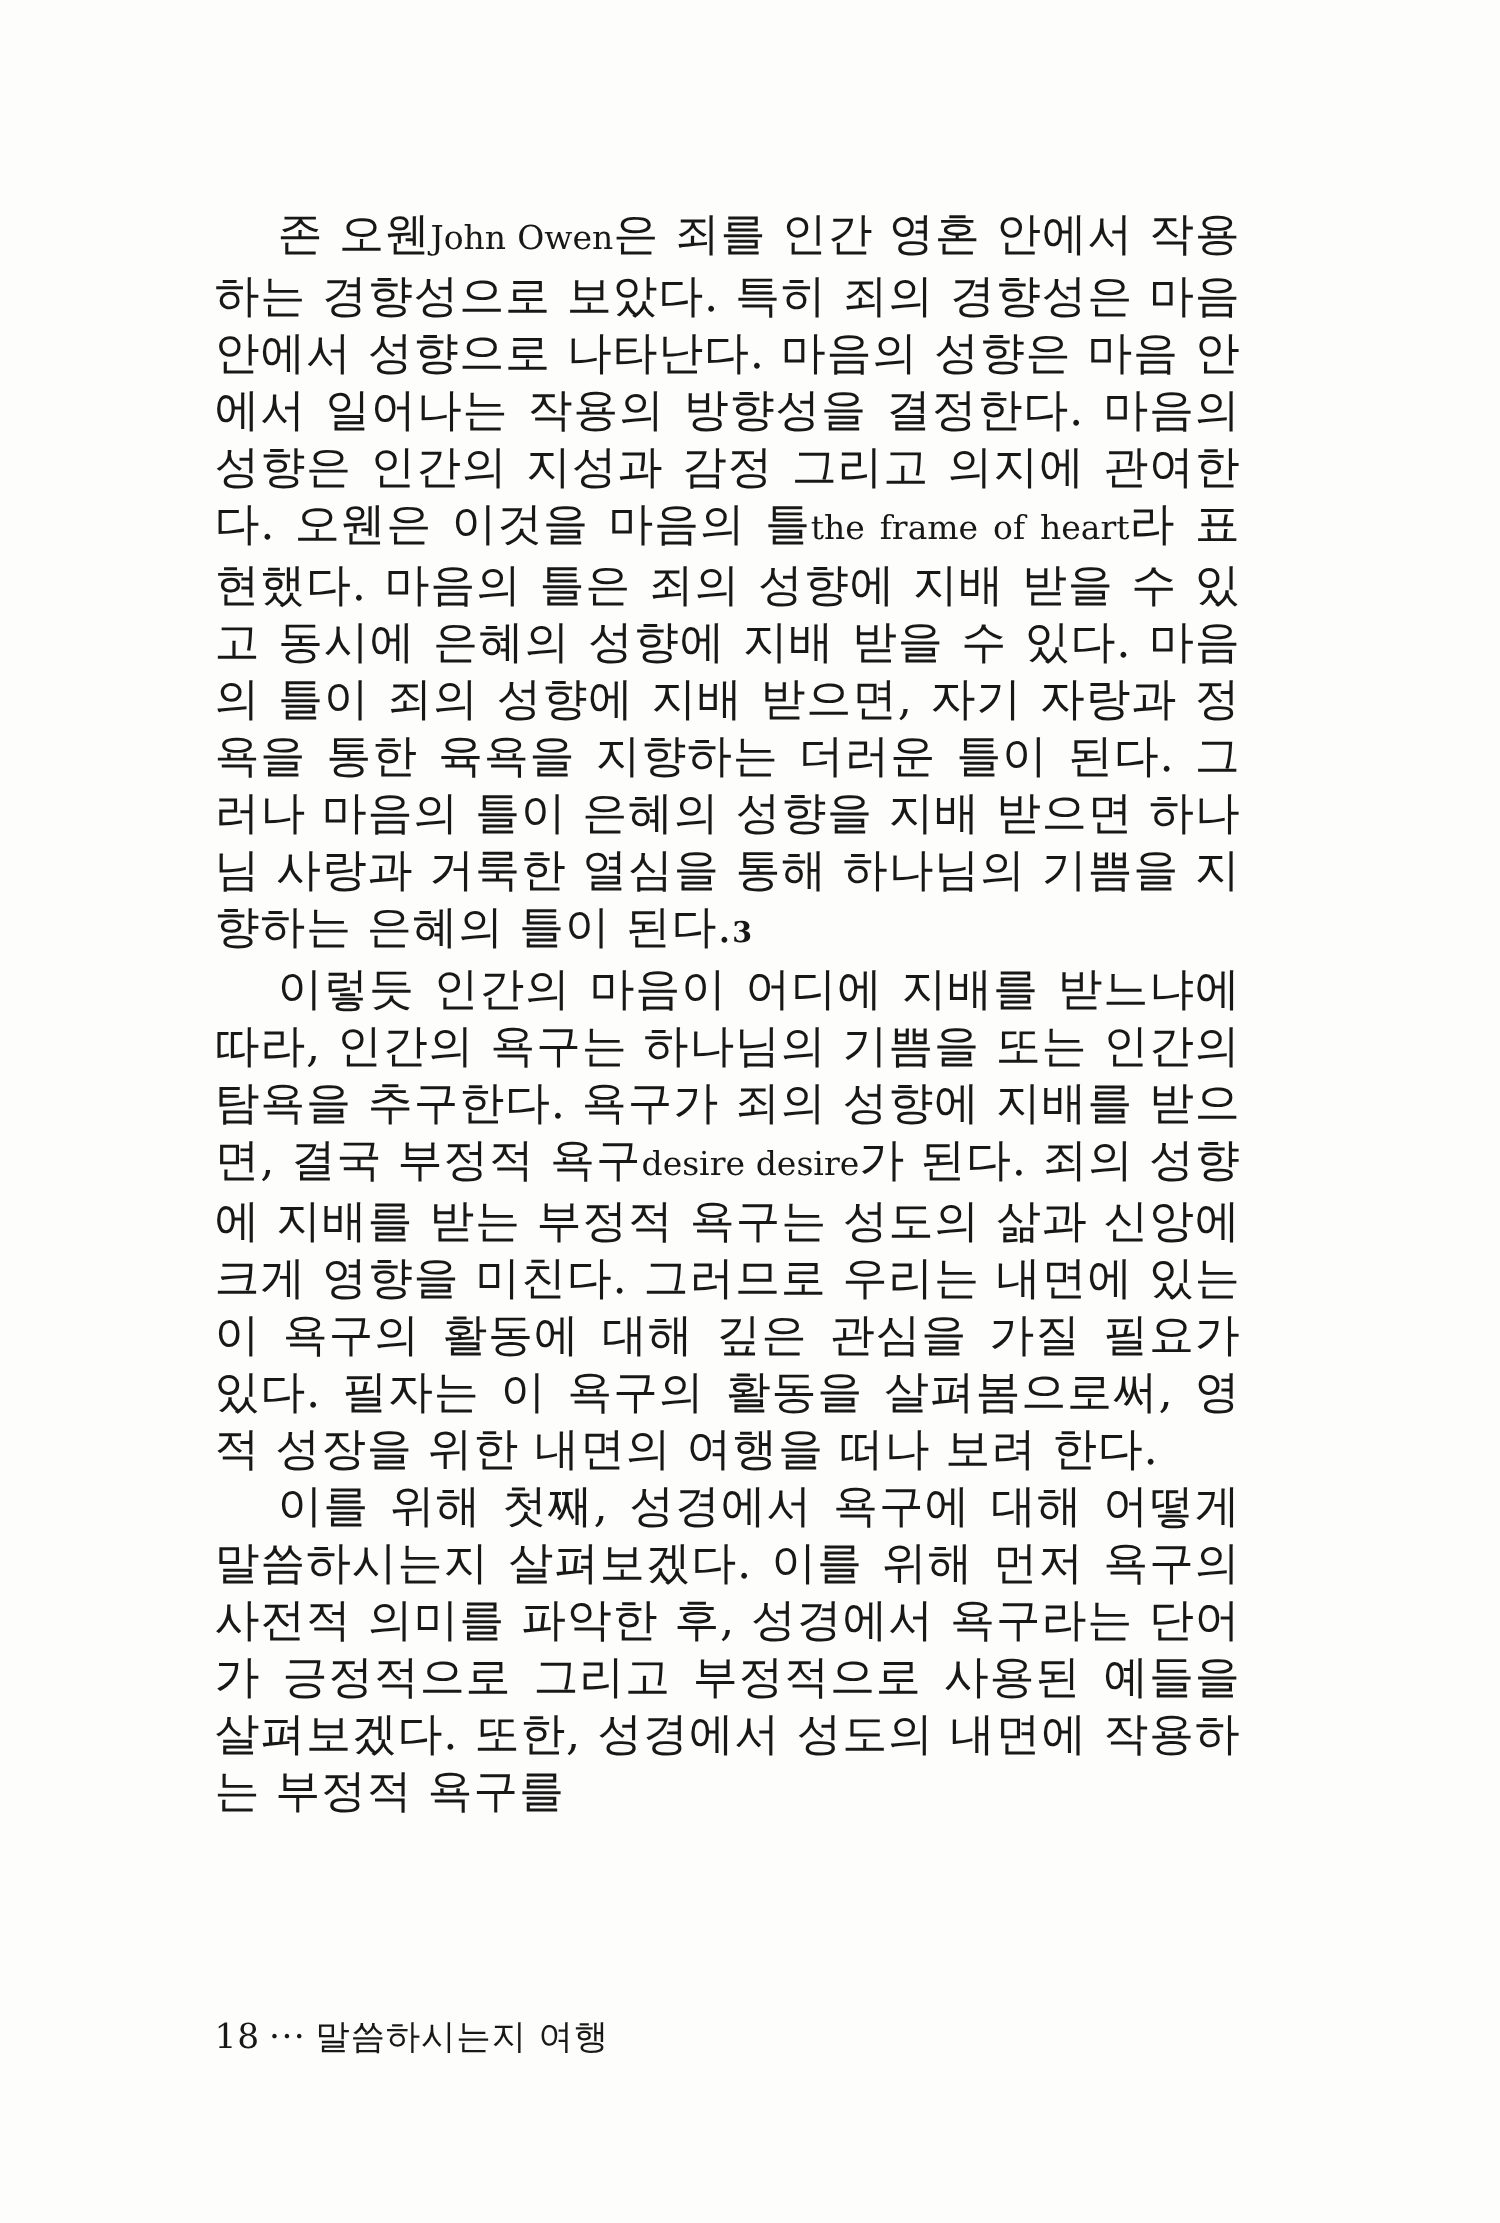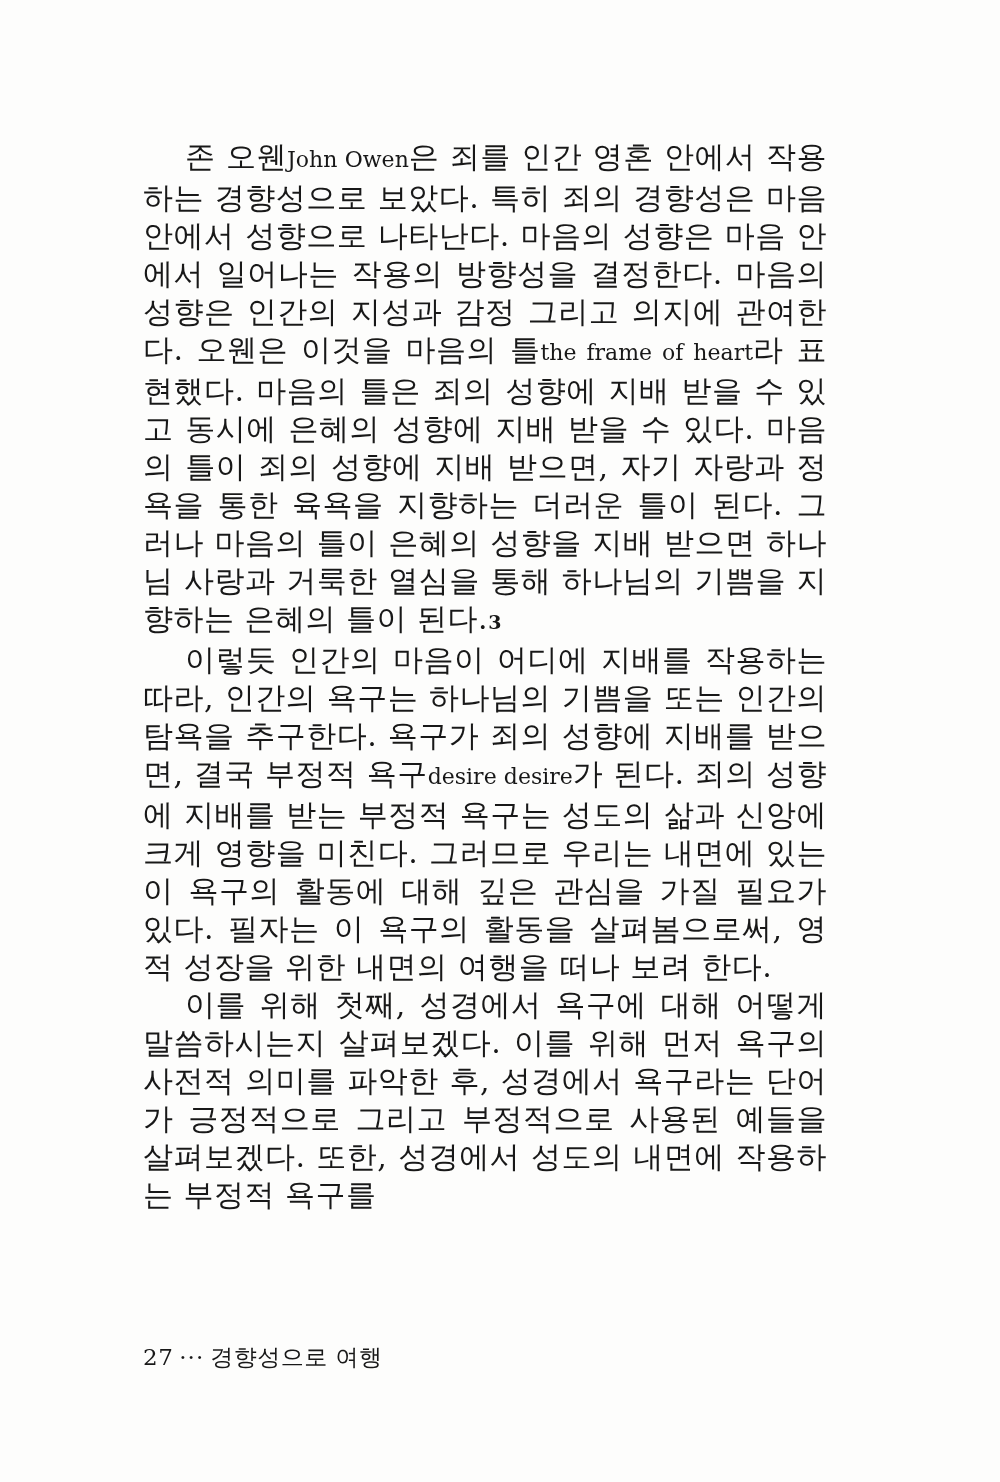--- a/index.html
+++ b/index.html
@@ -60,21 +60,21 @@
   }
 </style>
 </head>
 <body>
 
 <div class="page">
 
   <main class="text-block">
 
   <p class="para"><span class="run-ko">존 오웬</span><span class="run-en">John Owen</span><span class="run-ko">은 죄를 인간 영혼 안에서 작용하는 경향성으로 보았다. 특히 죄의 경향성은 마음 안에서 성향으로 나타난다. 마음의 성향은 마음 안에서 일어나는 작용의 방향성을 결정한다. 마음의 성향은 인간의 지성과 감정 그리고 의지에 관여한다. 오웬은 이것을 마음의 틀</span><span class="run-en">the frame of heart</span><span class="run-ko">라 표현했다. 마음의 틀은 죄의 성향에 지배 받을 수 있고 동시에 은혜의 성향에 지배 받을 수 있다. 마음의 틀이 죄의 성향에 지배 받으면, 자기 자랑과 정욕을 통한 육욕을 지향하는 더러운 틀이 된다. 그러나 마음의 틀이 은혜의 성향을 지배 받으면 하나님 사랑과 거룩한 열심을 통해 하나님의 기쁨을 지향하는 은혜의 틀이 된다.</span><span class="run-fn">3</span></p>
-      <p class="para"><span class="run-ko">이렇듯 인간의 마음이 어디에 지배를 작용하는 따라, 인간의 욕구는 하나님의 기쁨을 또는 인간의 탐욕을 추구한다. 욕구가 죄의 성향에 지배를 받으면, 결국 부정적 욕구</span><span class="run-en">desire desire</span><span class="run-ko">가 된다. 죄의 성향에 지배를 받는 부정적 욕구는 성도의 삶과 신앙에 크게 영향을 미친다. 그러므로 우리는 내면에 있는 이 욕구의 활동에 대해 깊은 관심을 가질 필요가 있다. 필자는 이 욕구의 활동을 살펴봄으로써, 영적 성장을 위한 내면의 여행을 떠나 보려 한다.</span></p>
+      <p class="para"><span class="run-ko">이렇듯 인간의 마음이 어디에 지배를 받느냐에 따라, 인간의 욕구는 하나님의 기쁨을 또는 인간의 탐욕을 추구한다. 욕구가 죄의 성향에 지배를 받으면, 결국 부정적 욕구</span><span class="run-en">desire desire</span><span class="run-ko">가 된다. 죄의 성향에 지배를 받는 부정적 욕구는 성도의 삶과 신앙에 크게 영향을 미친다. 그러므로 우리는 내면에 있는 이 욕구의 활동에 대해 깊은 관심을 가질 필요가 있다. 필자는 이 욕구의 활동을 살펴봄으로써, 영적 성장을 위한 내면의 여행을 떠나 보려 한다.</span></p>
       <p class="para"><span class="run-ko">이를 위해 첫째, 성경에서 욕구에 대해 어떻게 말씀하시는지 살펴보겠다. 이를 위해 먼저 욕구의 사전적 의미를 파악한 후, 성경에서 욕구라는 단어가 긍정적으로 그리고 부정적으로 사용된 예들을 살펴보겠다. 또한, 성경에서 성도의 내면에 작용하는 부정적 욕구를</span></p>
     </main>
 
   <footer class="page-footer">
-    <span>27</span><span class="sep">···</span><span>경향성으로 여행</span>
+    <span>18</span><span class="sep">···</span><span>말씀하시는지 여행</span>
   </footer>
 
 </div>
 
 </body></html>

